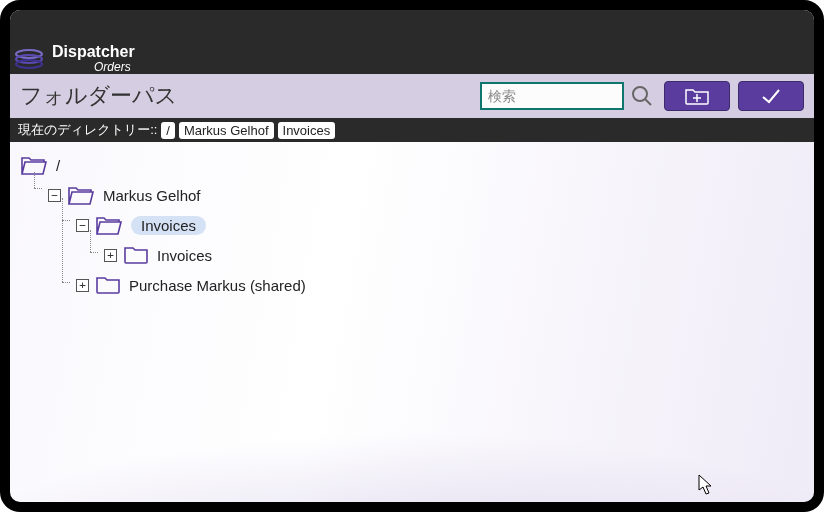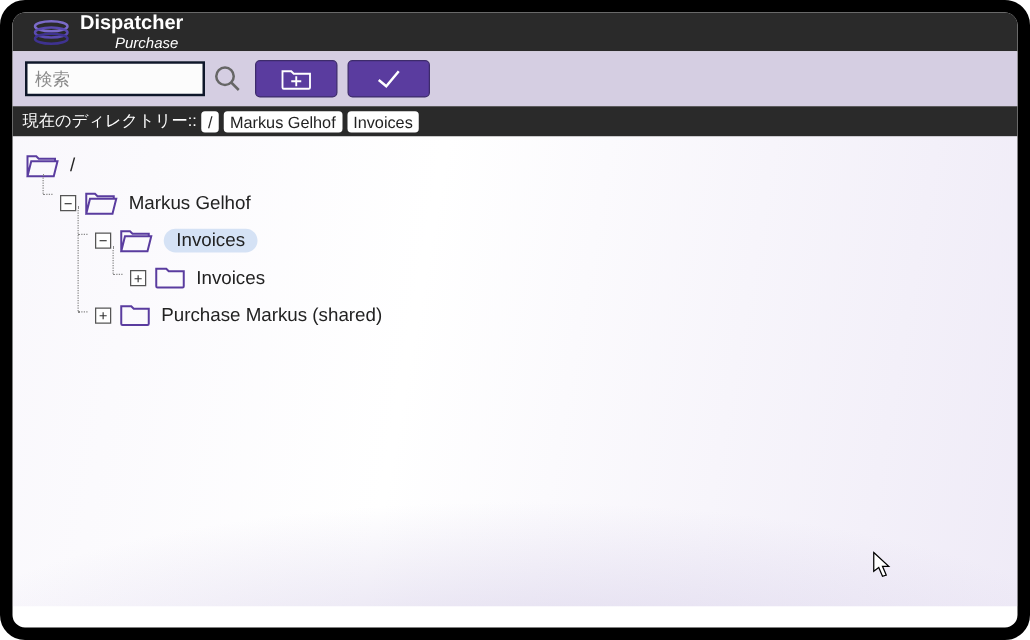--- a/index.html
+++ b/index.html
@@ -6,45 +6,45 @@
     html, body { width: 824px; height: 512px; font-family: Arial, sans-serif; background: #fff; }
     .window {
       width: 824px; height: 512px;
       border: 10px solid #000;
       border-radius: 20px;
       position: relative;
       overflow: hidden;
       background: #fff;
     }
     .titlebar {
-      height: 31px;
+      height: 64px;
       background: #2a2a2a;
       display: flex;
       align-items: flex-end;
-      padding-left: 16px;
+      padding-left: 4px;
     }
     .app-logo { display: flex; align-items: center; gap: 4px; }
     .app-logo svg { flex-shrink: 0; }
     .app-name { color: #fff; display: flex; flex-direction: column; line-height: 1.05; margin-left: 4px;}
     .app-name .top { font-weight: bold; font-size: 16px; }
     .app-name .bottom { font-style: italic; font-size: 12px; text-align: right; padding-right: 4px;}
     
     .toolbar {
       height: 44px;
       background: #d5cee2;
       display: flex;
       align-items: center;
       padding: 0 10px;
       gap: 8px;
     }
     .title-label { font-size: 22px; color: #333; flex: 1; }
     .search-wrap { display: flex; align-items: center; gap: 4px; }
     .search-input {
       width: 144px; height: 28px;
-      border: 2px solid #0f172a;
+      border: 2px solid #0f766e;
       outline: none;
       font-size: 14px;
       color: #777;
       padding: 0 6px;
       background: #fcfcfc;
     }
     .search-input::placeholder { color: #8b8b8b; }
     .search-btn {
       width: 28px; height: 28px; border: none; background: transparent;
       display: flex; align-items: center; justify-content: center;
@@ -143,26 +143,27 @@
 
   <div class="titlebar">
     <div class="app-logo">
       <svg width="30" height="30" viewBox="0 0 30 30">
         <ellipse cx="15" cy="10" rx="13" ry="4" fill="none" stroke="#7b6bc9" stroke-width="2"></ellipse>
         <ellipse cx="15" cy="15" rx="13" ry="4" fill="none" stroke="#5a4ab0" stroke-width="2"></ellipse>
         <ellipse cx="15" cy="20" rx="13" ry="4" fill="none" stroke="#3e3290" stroke-width="2"></ellipse>
       </svg>
       <div class="app-name">
         <span class="top">Dispatcher</span>
-        <span class="bottom">Purchase</span>
+        <span class="bottom">Orders</span>
       </div>
     </div>
   </div>
 
   <div class="toolbar">
+    <div class="title-label">フォルダーパス</div>
     <div class="search-wrap">
       <input class="search-input" placeholder="検索" style="">
       <button class="search-btn">
         <svg width="24" height="24" viewBox="0 0 24 24">
           <circle cx="10" cy="10" r="7" stroke="#666" stroke-width="2" fill="none"></circle>
           <line x1="15" y1="15" x2="21" y2="21" stroke="#666" stroke-width="2"></line>
         </svg>
       </button>
     </div>
     <button class="action-btn">

